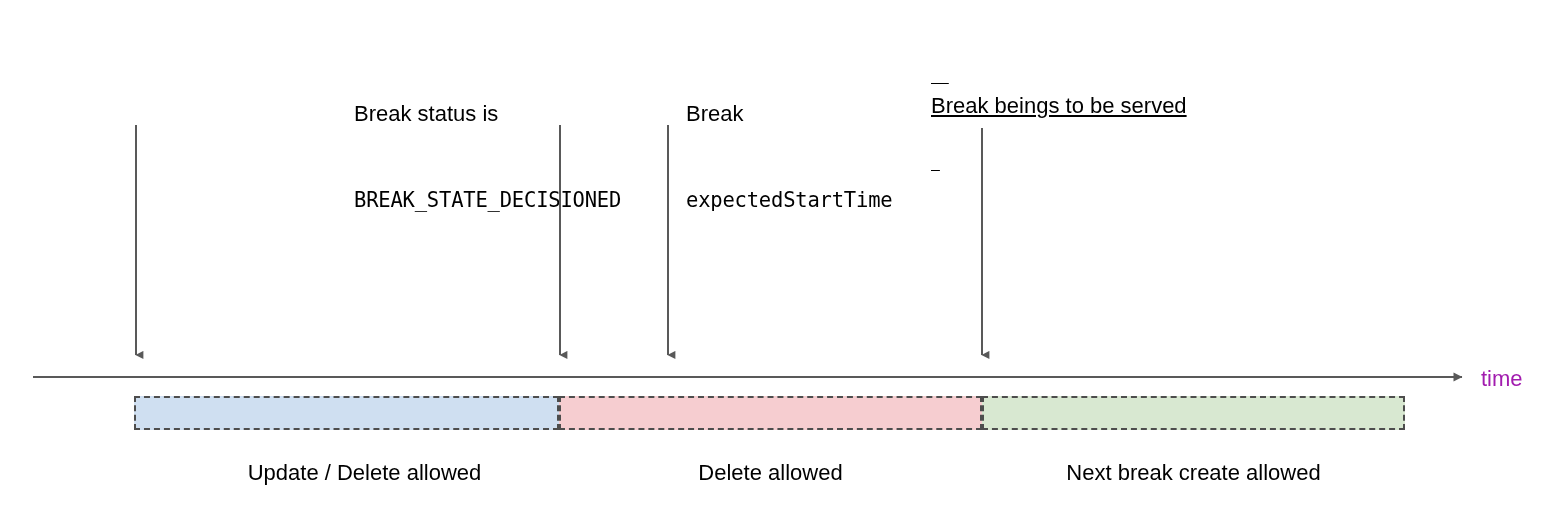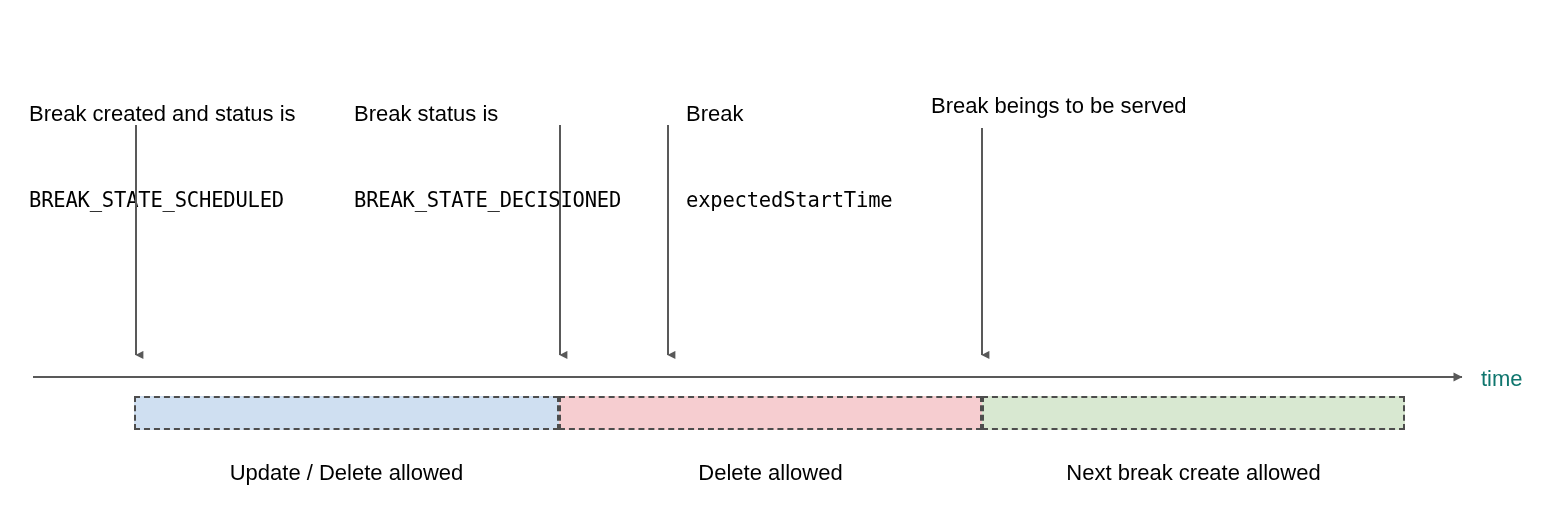--- a/index.html
+++ b/index.html
@@ -38,21 +38,21 @@
   }
   .callout .ln.mono {
     font-family: "DejaVu Sans Mono", "Liberation Mono", monospace;
     font-size: 20.5px;
     letter-spacing: -0.2px;
   }
 
   #callout-0 { left: 29px;  top: 41px; }
   #callout-1 { left: 354px; top: 41px; }
   #callout-2 { left: 672px; top: 41px; margin-left: 14px; }
-  #callout-3 { left: 931px; top: 33px; }
+  #callout-3 { left: 931px; top: 33px; text-decoration: underline; }
 
   
   #arrows, #axis, #bars-svg {
     position: absolute;
     left: 0;
     top: 0;
     width: 1558px;
     height: 520px;
     overflow: visible;
   }
@@ -71,43 +71,39 @@
 
   
   .segment-caption {
     position: absolute;
     top: 460px;
     font-size: 22px;
     text-align: center;
     white-space: nowrap;
     color: #000000;
   }
-  #caption-0 { left: 134px; width: 425px; }
+  #caption-0 { left: 152px; width: 425px; }
   #caption-1 { left: 559px; width: 423px; text-align: center; }
   #caption-2 { left: 982px; width: 423px; }
 
   
   #axis-label {
     position: absolute;
     left: 1481px;
     top: 366px;
     font-size: 22px;
-    color: #0f766e;
+    color: #a21caf;
     white-space: nowrap;
   }
 </style>
 </head>
 <body>
 
 <div id="diagram">
 
-  <div class="callout" id="callout-0">
-    <span class="ln">Break created and status is</span>
-    <span class="ln mono">BREAK_STATE_SCHEDULED</span>
-  </div>
 
   <div class="callout" id="callout-1">
     <span class="ln">Break status is</span>
     <span class="ln mono">BREAK_STATE_DECISIONED</span>
   </div>
 
   <div class="callout" id="callout-2">
     <span class="ln">Break</span>
     <span class="ln mono">expectedStartTime</span>
   </div>

